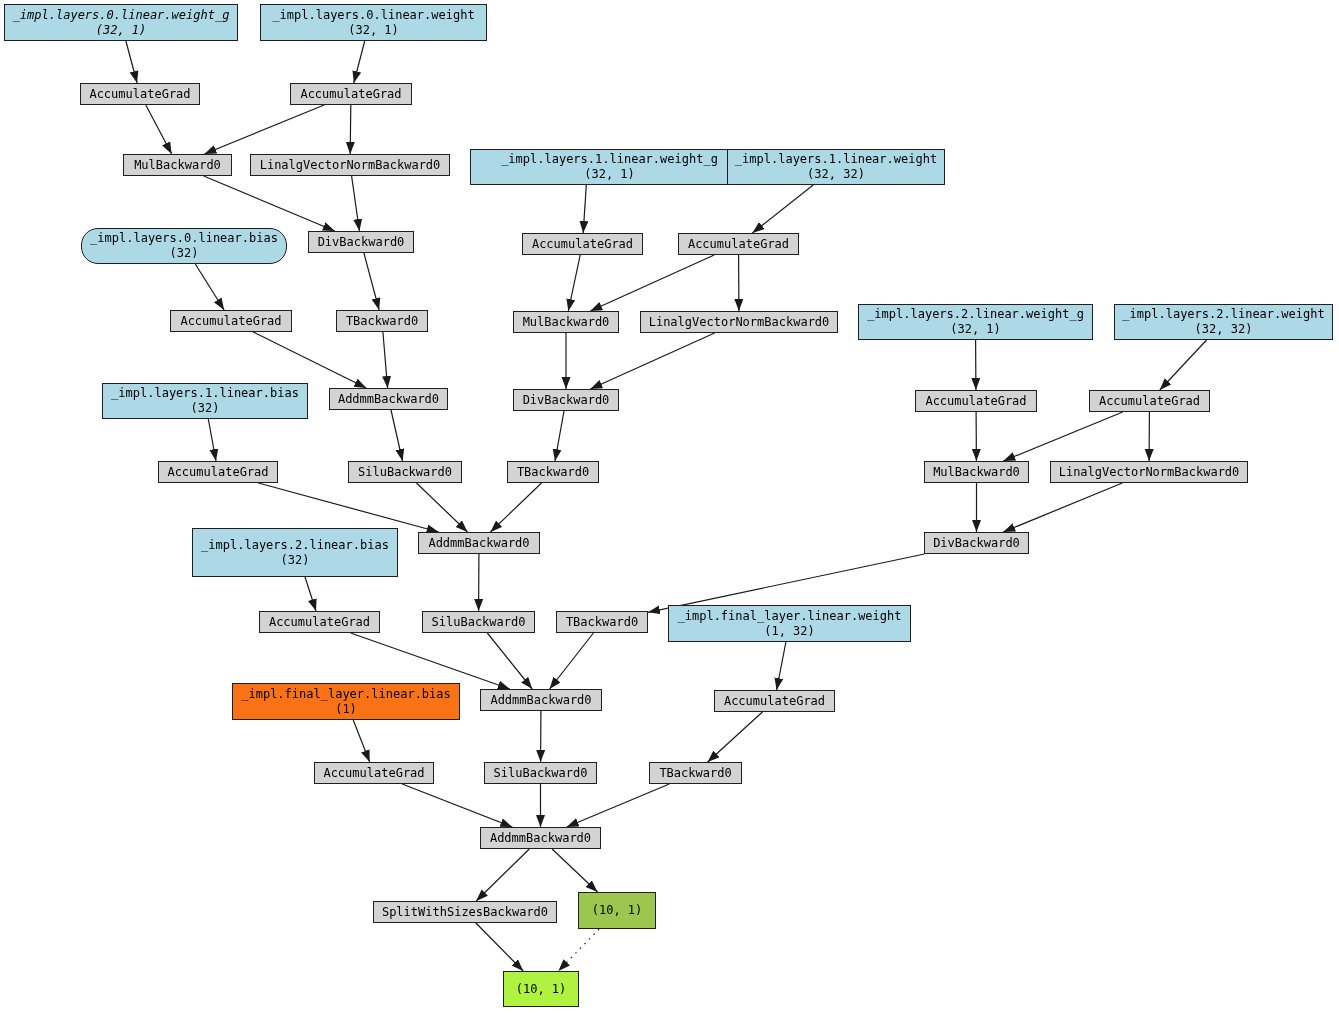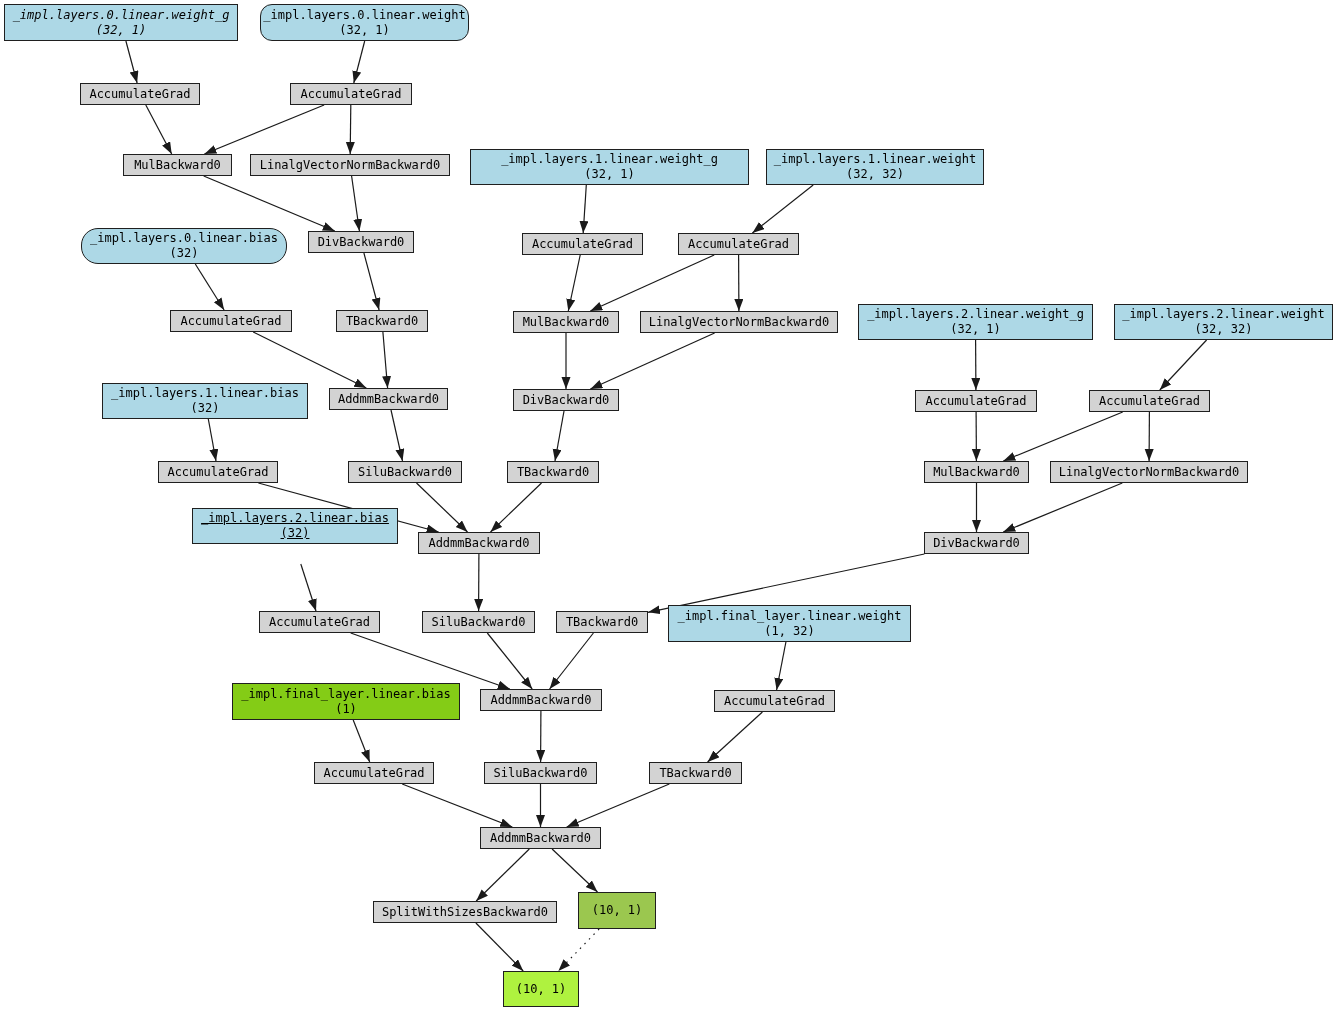--- a/index.html
+++ b/index.html
@@ -93,21 +93,21 @@
         <line x1="552.1" y1="849.0" x2="597.5" y2="892.0" stroke="#1a1a1a" stroke-width="1.2" marker-end="url(#arrow)"></line>
         <line x1="475.9" y1="923.0" x2="523.2" y2="971.0" stroke="#1a1a1a" stroke-width="1.2" marker-end="url(#arrow)"></line>
         <line x1="599.1" y1="929.0" x2="558.4" y2="971.0" stroke="#1a1a1a" stroke-width="1.2" stroke-dasharray="1.5,5" marker-end="url(#arrow)"></line>
       </g>
   </svg>
 
 <div class="node" style="left: 4px; top: 4px; width: 234px; height: 37px; background: rgb(173, 216, 230); border-color: rgb(31, 31, 31); font-style: italic;">
       <span class="lbl">_impl.layers.0.linear.weight_g</span>
       <span class="lbl">(32, 1)</span>
     </div>
-    <div class="node" style="left: 260px; top: 4px; width: 209px; height: 37px; background: rgb(173, 216, 230); border-color: rgb(31, 31, 31); border-radius: 12px;">
+    <div class="node" style="left: 260px; top: 4px; width: 227px; height: 37px; background: rgb(173, 216, 230); border-color: rgb(31, 31, 31);">
       <span class="lbl">_impl.layers.0.linear.weight</span>
       <span class="lbl">(32, 1)</span>
     </div>
     <div class="node" style="left: 80px; top: 83px; width: 120px; height: 22px; background: rgb(211, 211, 211); border-color: rgb(31, 31, 31);">
       <span class="lbl">AccumulateGrad</span>
     </div>
     <div class="node" style="left: 290px; top: 83px; width: 122px; height: 22px; background: rgb(211, 211, 211); border-color: rgb(31, 31, 31);">
       <span class="lbl">AccumulateGrad</span>
     </div>
     <div class="node" style="left: 123px; top: 154px; width: 109px; height: 22px; background: rgb(211, 211, 211); border-color: rgb(31, 31, 31);">
@@ -120,21 +120,21 @@
       <span class="lbl">_impl.layers.0.linear.bias</span>
       <span class="lbl">(32)</span>
     </div>
     <div class="node" style="left: 308px; top: 231px; width: 106px; height: 22px; background: rgb(211, 211, 211); border-color: rgb(31, 31, 31);">
       <span class="lbl">DivBackward0</span>
     </div>
     <div class="node" style="left: 470px; top: 149px; width: 279px; height: 36px; background: rgb(173, 216, 230); border-color: rgb(31, 31, 31);">
       <span class="lbl">_impl.layers.1.linear.weight_g</span>
       <span class="lbl">(32, 1)</span>
     </div>
-    <div class="node" style="left: 766px; top: 149px; width: 218px; height: 36px; background: rgb(173, 216, 230); border-color: rgb(31, 31, 31);">
+    <div class="node" style="left: 727px; top: 149px; width: 218px; height: 36px; background: rgb(173, 216, 230); border-color: rgb(31, 31, 31);">
       <span class="lbl">_impl.layers.1.linear.weight</span>
       <span class="lbl">(32, 32)</span>
     </div>
     <div class="node" style="left: 522px; top: 233px; width: 121px; height: 22px; background: rgb(211, 211, 211); border-color: rgb(31, 31, 31);">
       <span class="lbl">AccumulateGrad</span>
     </div>
     <div class="node" style="left: 678px; top: 233px; width: 121px; height: 22px; background: rgb(211, 211, 211); border-color: rgb(31, 31, 31);">
       <span class="lbl">AccumulateGrad</span>
     </div>
     <div class="node" style="left: 170px; top: 310px; width: 122px; height: 22px; background: rgb(211, 211, 211); border-color: rgb(31, 31, 31);">
@@ -181,21 +181,21 @@
     </div>
     <div class="node" style="left: 507px; top: 461px; width: 92px; height: 22px; background: rgb(211, 211, 211); border-color: rgb(31, 31, 31);">
       <span class="lbl">TBackward0</span>
     </div>
     <div class="node" style="left: 924px; top: 461px; width: 105px; height: 22px; background: rgb(211, 211, 211); border-color: rgb(31, 31, 31);">
       <span class="lbl">MulBackward0</span>
     </div>
     <div class="node" style="left: 1050px; top: 461px; width: 198px; height: 22px; background: rgb(211, 211, 211); border-color: rgb(31, 31, 31);">
       <span class="lbl">LinalgVectorNormBackward0</span>
     </div>
-    <div class="node" style="left: 192px; top: 508px; width: 206px; height: 36px; background: rgb(173, 216, 230); border-color: rgb(31, 31, 31); text-decoration: underline;">
+    <div class="node" style="left: 192px; top: 528px; width: 206px; height: 49px; background: rgb(173, 216, 230); border-color: rgb(31, 31, 31);">
       <span class="lbl">_impl.layers.2.linear.bias</span>
       <span class="lbl">(32)</span>
     </div>
     <div class="node" style="left: 418px; top: 532px; width: 122px; height: 22px; background: rgb(211, 211, 211); border-color: rgb(31, 31, 31);">
       <span class="lbl">AddmmBackward0</span>
     </div>
     <div class="node" style="left: 924px; top: 532px; width: 105px; height: 22px; background: rgb(211, 211, 211); border-color: rgb(31, 31, 31);">
       <span class="lbl">DivBackward0</span>
     </div>
     <div class="node" style="left: 259px; top: 611px; width: 121px; height: 22px; background: rgb(211, 211, 211); border-color: rgb(31, 31, 31);">
@@ -204,21 +204,21 @@
     <div class="node" style="left: 422px; top: 611px; width: 113px; height: 22px; background: rgb(211, 211, 211); border-color: rgb(31, 31, 31);">
       <span class="lbl">SiluBackward0</span>
     </div>
     <div class="node" style="left: 556px; top: 611px; width: 92px; height: 22px; background: rgb(211, 211, 211); border-color: rgb(31, 31, 31);">
       <span class="lbl">TBackward0</span>
     </div>
     <div class="node" style="left: 668px; top: 605px; width: 243px; height: 37px; background: rgb(173, 216, 230); border-color: rgb(31, 31, 31);">
       <span class="lbl">_impl.final_layer.linear.weight</span>
       <span class="lbl">(1, 32)</span>
     </div>
-    <div class="node" style="left: 232px; top: 683px; width: 228px; height: 37px; background: #84cc16; border-color: rgb(31, 31, 31);">
+    <div class="node" style="left: 232px; top: 683px; width: 228px; height: 37px; background: #f97316; border-color: rgb(31, 31, 31);">
       <span class="lbl">_impl.final_layer.linear.bias</span>
       <span class="lbl">(1)</span>
     </div>
     <div class="node" style="left: 480px; top: 689px; width: 122px; height: 22px; background: rgb(211, 211, 211); border-color: rgb(31, 31, 31);">
       <span class="lbl">AddmmBackward0</span>
     </div>
     <div class="node" style="left: 714px; top: 690px; width: 121px; height: 22px; background: rgb(211, 211, 211); border-color: rgb(31, 31, 31);">
       <span class="lbl">AccumulateGrad</span>
     </div>
     <div class="node" style="left: 314px; top: 762px; width: 120px; height: 22px; background: rgb(211, 211, 211); border-color: rgb(31, 31, 31);">

